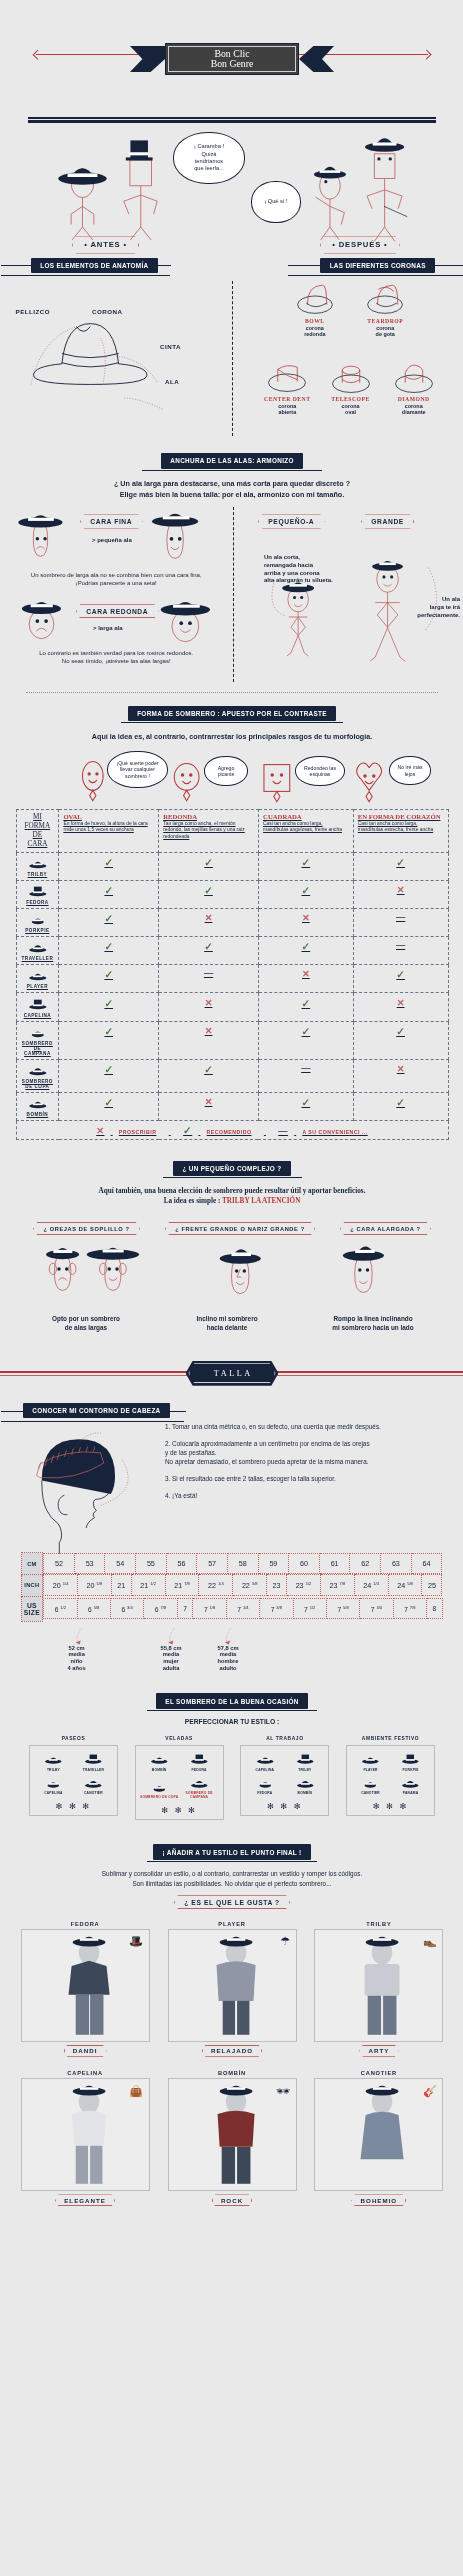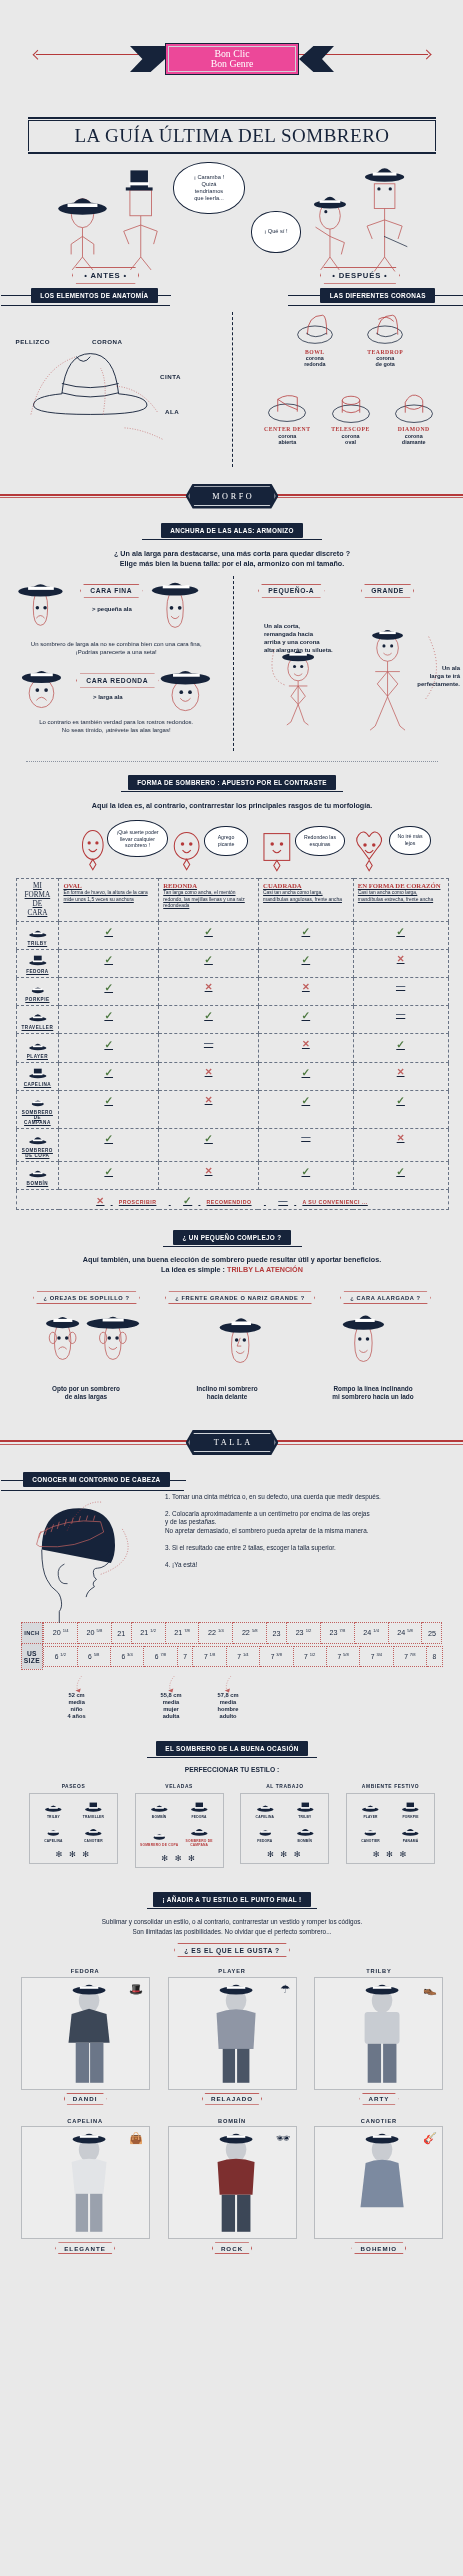--- a/index.html
+++ b/index.html
@@ -21,21 +21,21 @@
   }
   .mast-rule:before{ left:-2.1px; transform:rotate(225deg); }
   .mast-rule:after{ right:-2.1px; transform:rotate(45deg); }
   .ribbon-wrap { position:absolute; left:0; right:0; top:43px; display:flex; justify-content:center; align-items:center; }
   .ribbon-tail {
     width:35px; height:26px; background:#16233a;
   }
   .ribbon-tail.left { clip-path: polygon(0 0, 35px 0, 35px 13px, 20.6px 26px, 0 26px, 12.4px 13px); }
   .ribbon-tail.right { clip-path: polygon(14.4px 0, 35px 0, 23px 13px, 35px 26px, 14.4px 26px, 0 13px); }
   .ribbon-box {
-    background:#ec4899; border:1px solid #16233a; padding:2.1px; width:134px; height:32px;
+    background:#404040; border:1px solid #16233a; padding:2.1px; width:134px; height:32px;
     display:flex; align-items:center; justify-content:center;
   }
   .ribbon-inner { border:0.5px solid #cfd3d8; width:100%; height:100%; display:flex; align-items:center; justify-content:center; }
   .logo { color:#fff; font-family:"Liberation Serif", serif; font-size:9.8px; line-height:9.8px; text-align:center; }
 
   
   .title-block { margin:9.3px 28px 0; position:relative; padding:5.2px 0; }
   .title-block .bar { height:1.5px; background:#16233a; }
   .title-block .bar.thin { height:0.5px; margin-top:1px; background:#16233a; }
   .title-frame { border-left:1.5px solid #16233a; border-right:1.5px solid #16233a; padding:4.1px 7.2px; }
@@ -169,23 +169,20 @@
           </div>
         </div>
       </div>
       <div class="ribbon-tail right"></div>
     </div>
   </div>
 
   <div class="title-block">
     <div class="bar"></div>
     <div class="bar thin"></div>
-    <div class="title-frame">
-      <h1 class="main-title">LA GUÍA ÚLTIMA DEL SOMBRERO</h1>
-    </div>
     <div class="bar thin"></div>
     <div class="bar"></div>
   </div>
 
   <div class="scene">
     <svg width="464" height="129" style="position:absolute;top:0;left:0" viewBox="0 0 900 250">
       <g stroke="#c0605f" stroke-width="1.6" fill="none">
 
         <ellipse cx="160" cy="105" rx="22" ry="28"></ellipse>
         <line x1="160" y1="133" x2="160" y2="190"></line>
@@ -338,29 +335,20 @@
           <path d="M33 48 L33 28 q8 -16 20 -14 q16 4 14 16 L67 48" fill="none" stroke="#b5393a" stroke-width="1.5"></path>
           <path d="M33 36 q18 12 34 -2" fill="none" stroke="#b5393a" stroke-width="1.5"></path>
         </svg>
         <div class="crown-name">DIAMOND</div>
         <div class="crown-sub" style="white-space:pre-line">corona
 diamante</div>
       </div>
     </div>
   </div>
 
-  <div class="section-div">
-    <div class="lines">
-        <div class="l1"></div>
-        <div class="l2"></div>
-      </div>
-    <div class="sec-badge">
-      <div class="inner">MORFO</div>
-    </div>
-  </div>
 
   <div class="hdr-center" style="margin-top:7.2px;">
     <div class="subbar">ANCHURA DE LAS ALAS: ARMONIZO</div>
     <div style="width:180px;height:0.6px;background:#16233a;margin:1px auto 0;"></div>
   </div>
 
   <div class="lead" style="margin:9.3px 20.6px 0;">
     <div>¿ Un ala larga para destacarse, una más corta para quedar discreto ?</div>
     <div>Elige más bien la buena talla: por el ala, armonizo con mi tamaño.</div>
   </div>
@@ -671,21 +659,21 @@
       </tr>
     </tbody>
       </table>
   </div>
 
   <div class="hdr-center" style="margin-top:20.6px;">
     <div class="subbar">¿ UN PEQUEÑO COMPLEJO ?</div>
     <div style="width:139px;height:0.6px;background:#16233a;margin:1px auto 0;"></div>
   </div>
 
-  <div class="lead" style="margin:8.2px 20.6px 0;">
+  <div class="lead" style="margin:8.2px 20.6px 0;font-family:Liberation Serif, serif;">
     <div>Aquí también, una buena elección de sombrero puede resultar útil y aportar beneficios.</div>
     <div>
       <span>La idea es simple : </span><span style="color:#b5393a">TRILBY LA ATENCIÓN</span>
     </div>
   </div>
 
   <div style="display:flex; justify-content:space-around; margin:15.5px 20.6px 0; align-items:flex-start;">
     <div class="pill" style="font-size:5.7px;">¿ OREJAS DE SOPLILLO ?</div>
     <div class="pill" style="font-size:5.7px;">¿ FRENTE GRANDE O NARIZ GRANDE ?</div>
     <div class="pill" style="font-size:5.7px;">¿ CARA ALARGADA ?</div>
@@ -783,20 +771,44 @@
    y de las pestañas.
    No apretar demasiado, el sombrero pueda apretar de la misma manera.</div>
       <div class="body-txt" style="font-size:6.4px; line-height:8.8px; margin-bottom:8.2px; white-space:pre-line;">3. Si el resultado cae entre 2 tallas, escoger la talla superior.</div>
       <div class="body-txt" style="font-size:6.4px; line-height:8.8px; white-space:pre-line;">4. ¡Ya está!</div>
     </div>
   </div>
 
   <div class="sizetbl">
     <table>
       <tbody>
+          <tr>
+        <td class="rh">CM</td>
+        <td colspan="13" style="border:none;padding:0">
+          <table style="width:100%;border-collapse:collapse">
+                <tbody>
+                  <tr id="row-cm">
+                    <td>52</td>
+                    <td>53</td>
+                    <td>54</td>
+                    <td>55</td>
+                    <td>56</td>
+                    <td>57</td>
+                    <td>58</td>
+                    <td>59</td>
+                    <td>60</td>
+                    <td>61</td>
+                    <td>62</td>
+                    <td>63</td>
+                    <td>64</td>
+                  </tr>
+                </tbody>
+              </table>
+        </td>
+      </tr>
       <tr>
         <td class="rh">INCH</td>
         <td colspan="13" style="border:none;padding:0">
           <table style="width:100%;border-collapse:collapse">
                 <tbody>
                   <tr id="row-inch">
                     <td>20 <sup>1/4</sup></td>
                     <td>20 <sup>5/8</sup></td>
                     <td>21</td>
                     <td>21 <sup>1/2</sup></td>

